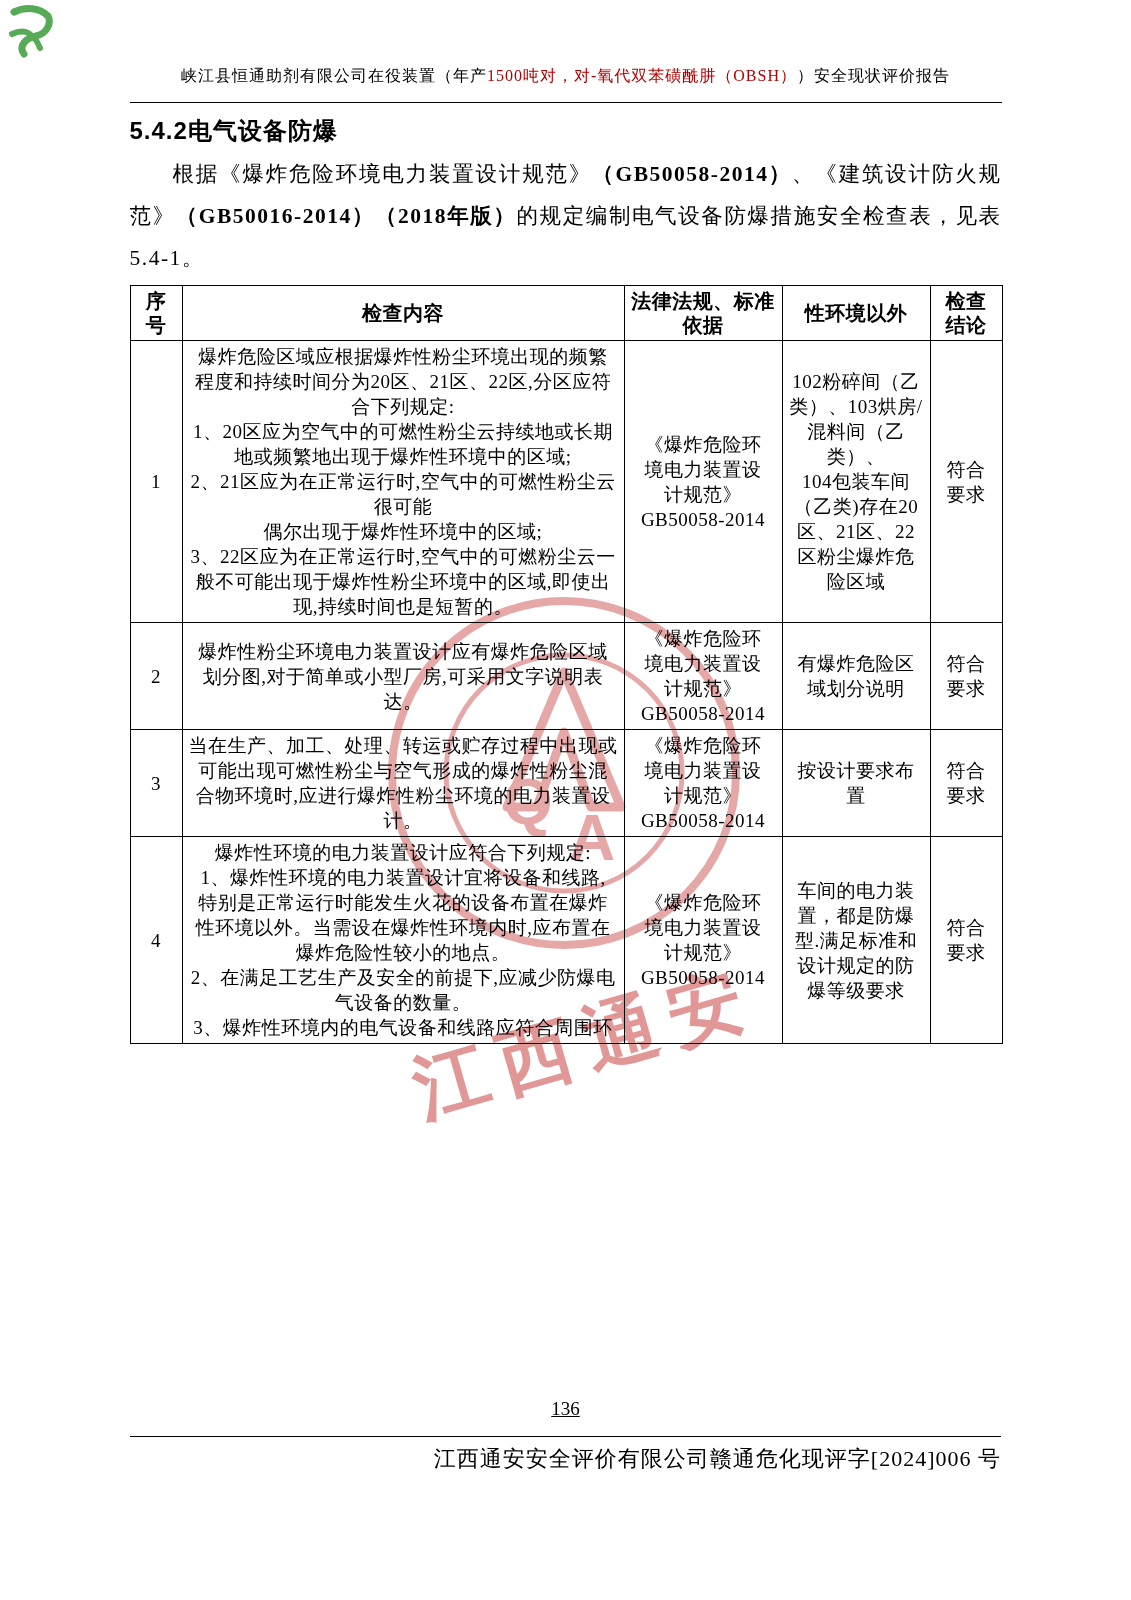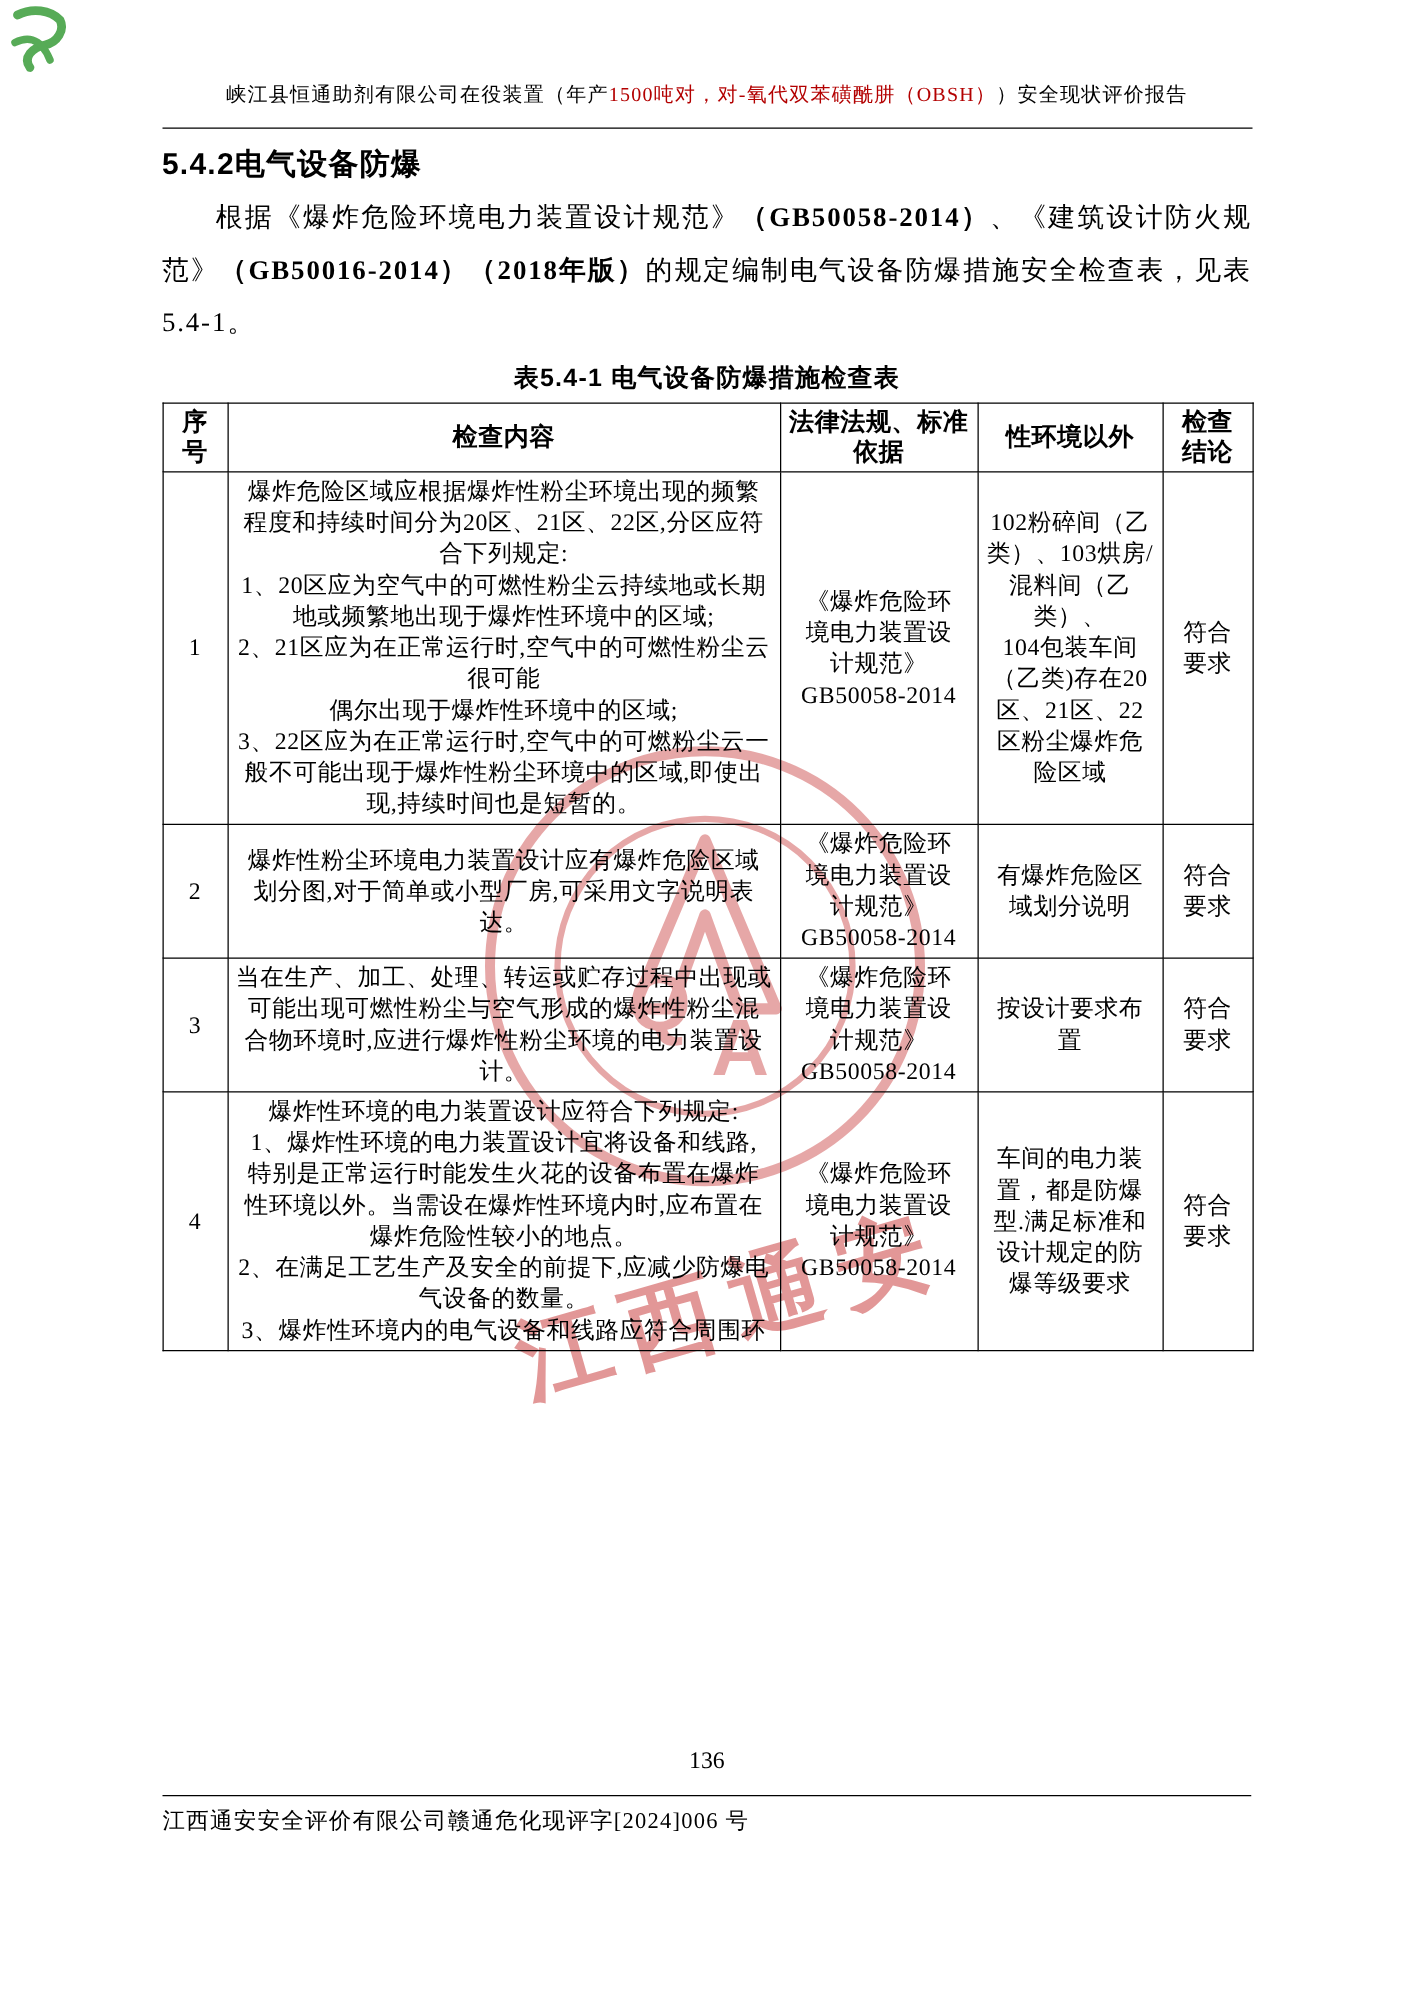--- a/index.html
+++ b/index.html
@@ -75,29 +75,30 @@
   col.c-content{width:442px;}
   col.c-basis{width:158px;}
   col.c-situation{width:148px;}
   col.c-conclusion{width:72px;}
   
   .page-number{
     position:absolute;
     top:1398px;left:0;width:100%;
     text-align:center;
     font-size:19px;
+    text-decoration:underline;
   }
   .doc-footer{
     position:absolute;
     top:1436px;left:130px;right:130px;
     border-top:1.5px solid #000;
     padding-top:7px;
     display:flex;
-    justify-content:flex-start;
-    font-size:18px;
+    justify-content:flex-end;
+    font-size:22px;
     letter-spacing:1px;
   }
   
   .stamp{
     position:absolute;
     left:383px;top:592px;
     width:362px;height:362px;
     opacity:0.42;
     pointer-events:none;
   }
@@ -153,21 +154,20 @@
     </div>
 
 
 
     <h2 class="section-heading">5.4.2电气设备防爆</h2>
 
     <p class="body-p">
       <span>根据《爆炸危险环境电力装置设计规范》</span><b>（GB50058-2014）</b><span>、《建筑设计防火规范》</span><b>（GB50016-2014）（2018年版）</b><span>的规定编制电气设备防爆措施安全检查表，见表5.4-1。</span>
     </p>
 
-    <div class="table-caption">表5.4-1 电气设备防爆措施检查表</div>
 
     <table class="check-table">
       <colgroup>
         <col class="c-no">
           <col class="c-content">
           <col class="c-basis">
           <col class="c-situation">
           <col class="c-conclusion">
       </colgroup>
       <thead>

